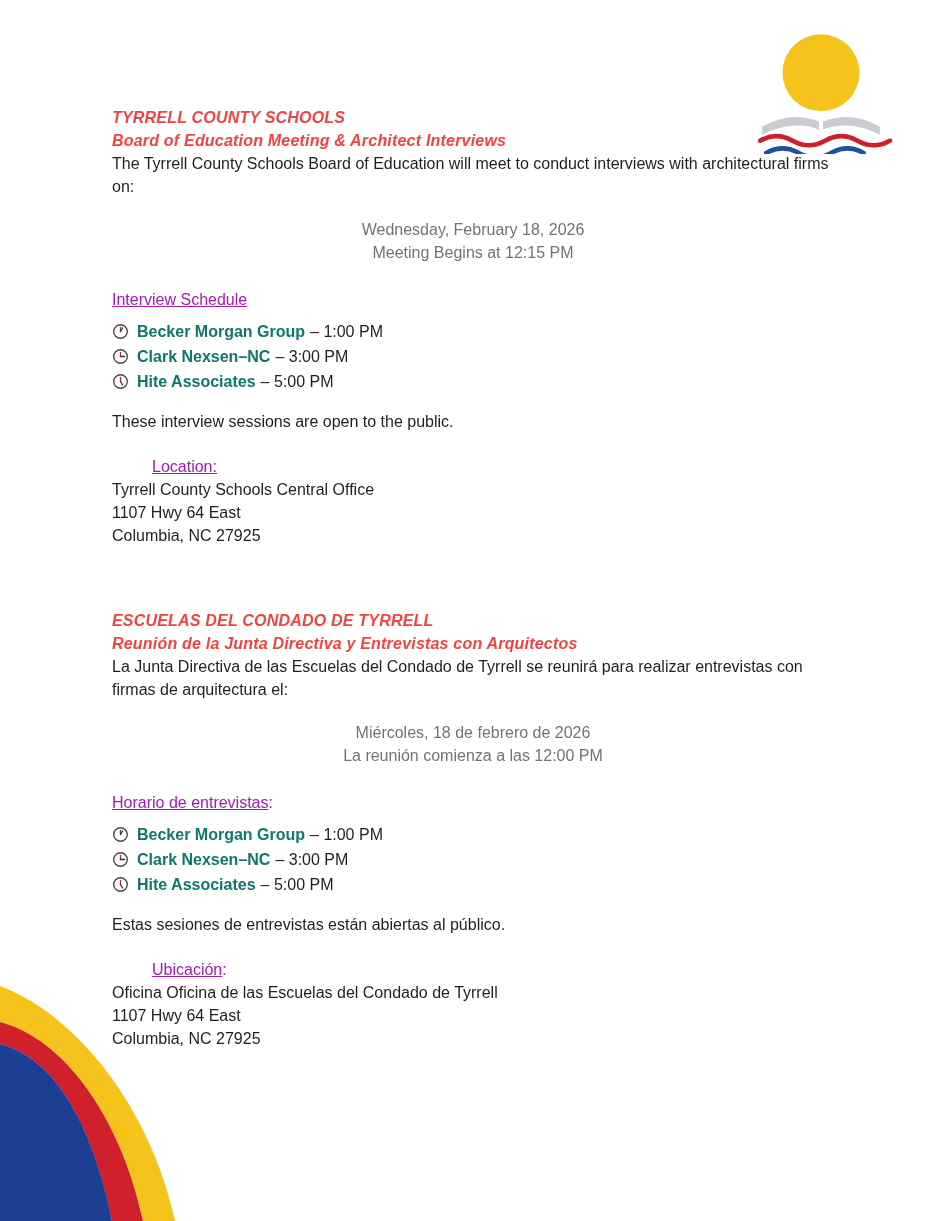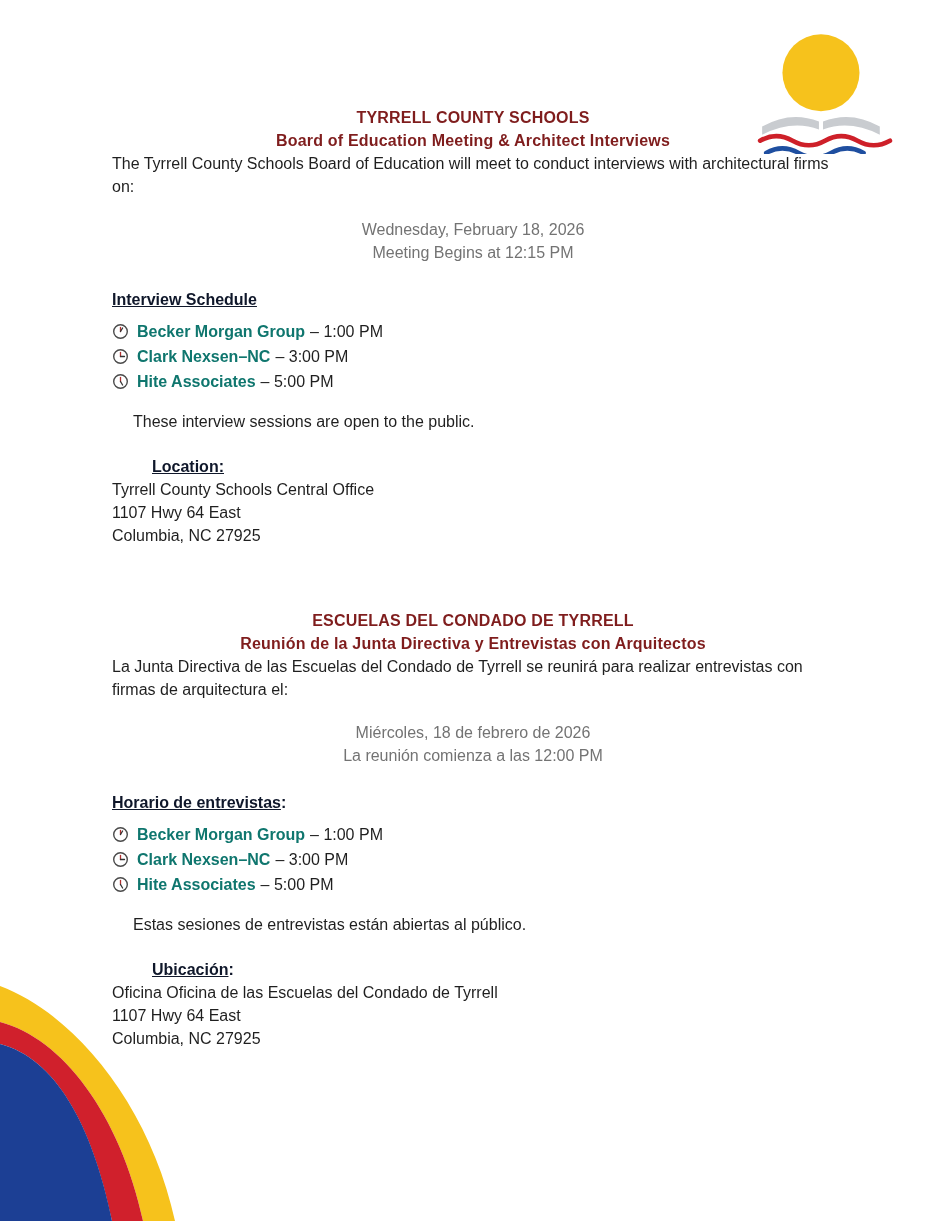--- a/index.html
+++ b/index.html
@@ -15,58 +15,58 @@
     color: #1f1f1f;
     line-height: 23px;
   }
   .content {
     position: absolute;
     left: 112px;
     top: 106px;
     width: 722px;
   }
   .doc-title, .doc-subtitle {
-    text-align: center;
     font-weight: 700;
-    color: #7f1d1d;
+    color: #ef4444;
     line-height: 23px;
     letter-spacing: 0.2px;
+    font-style: italic;
   }
   .intro { }
   .date-block {
     margin-top: 20px;
     text-align: center;
     font-weight: 400;
     color: #737373;
   }
   .section-heading {
     margin-top: 24px;
-    font-weight: 700;
-    color: #0f172a;
+    font-weight: 400;
+    color: #a21caf;
   }
   .underlined { text-decoration: underline; }
   .schedule { margin-top: 8px; }
   .schedule-item {
     display: flex;
     align-items: center;
     line-height: 25px;
     height: 25px;
   }
   .clock {
     width: 17px;
     height: 17px;
     margin-right: 8px;
     display: inline-flex;
     align-items: center;
     justify-content: center;
     flex: 0 0 auto;
   }
   .firm { font-weight: 700; color: #0f766e; }
   .time { margin-left: 5px; }
-  .open-note { margin-top: 16px; margin-left: 21px; }
+  .open-note { margin-top: 16px; }
   .loc-heading { margin-top: 22px; margin-left: 40px; }
   .address div { line-height: 23px; }
   .es-section { margin-top: 62px; }
 
   .logo {
     position: absolute;
     top: 26px;
     right: 50px;
     width: 142px;
     height: 128px;

